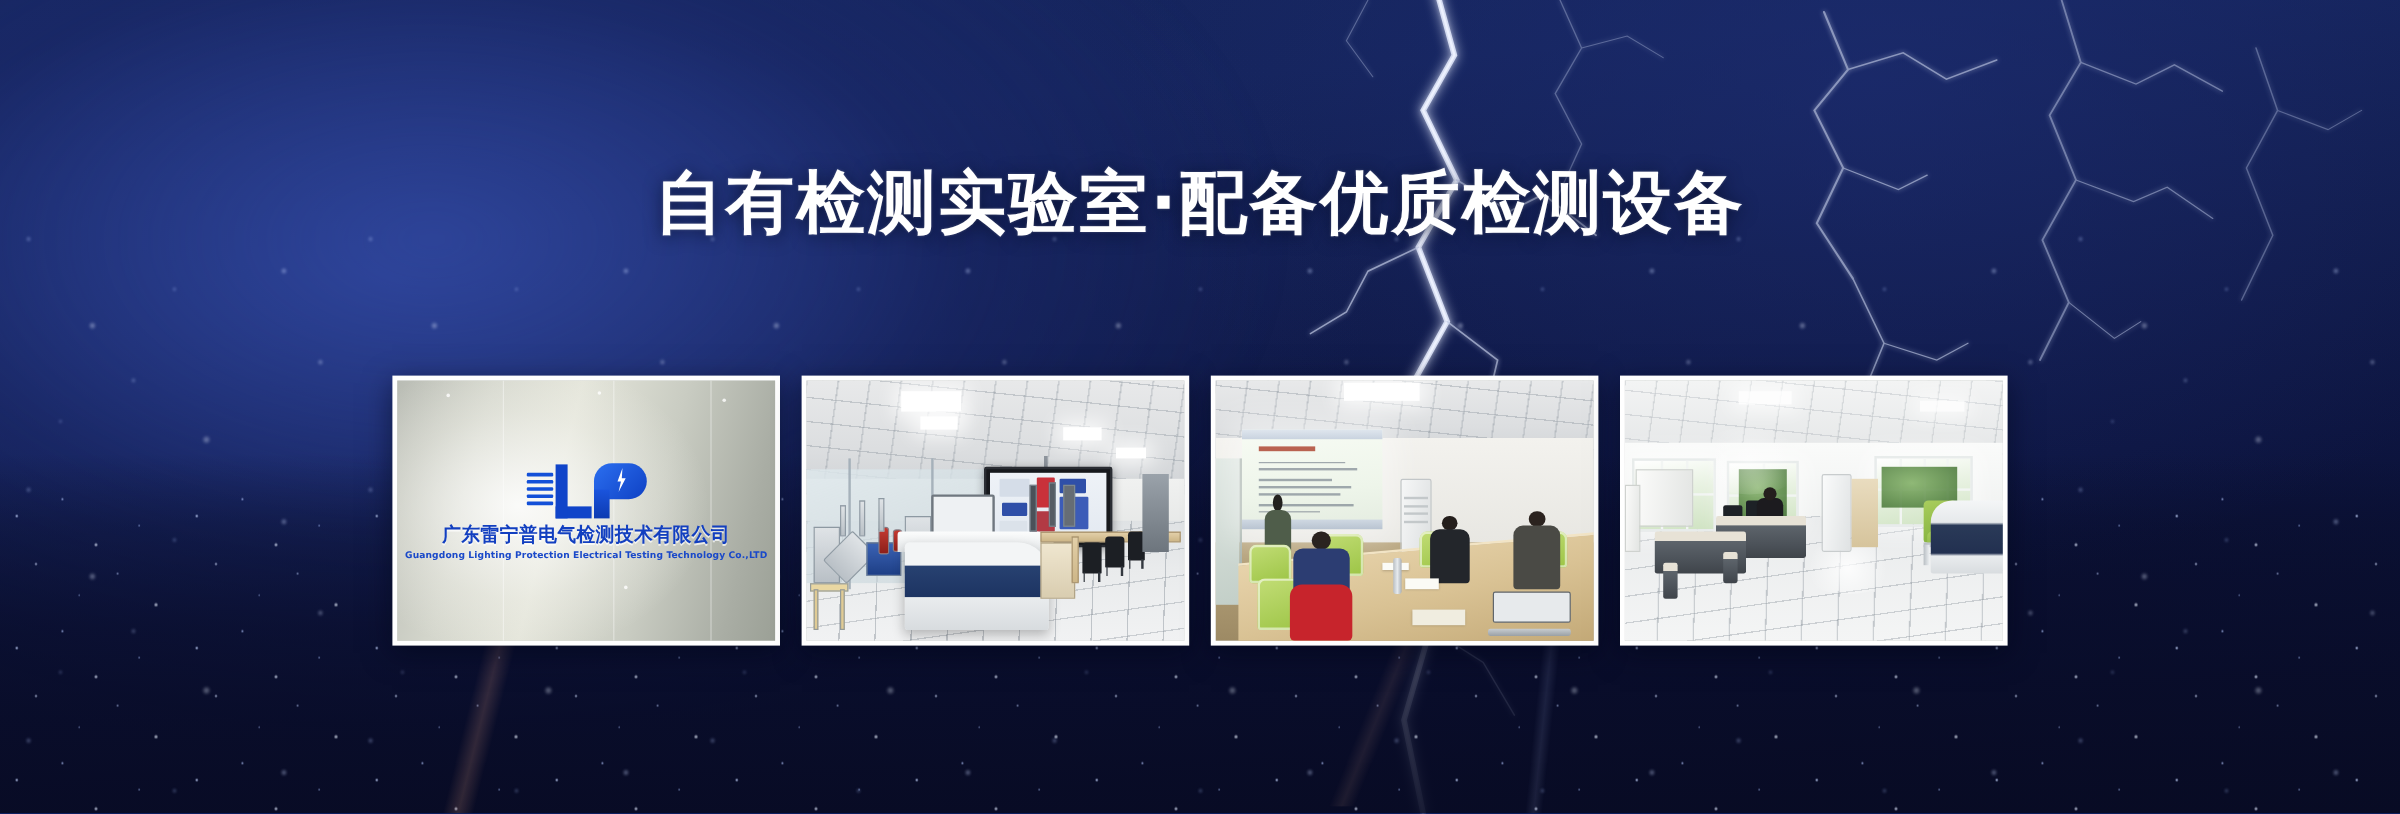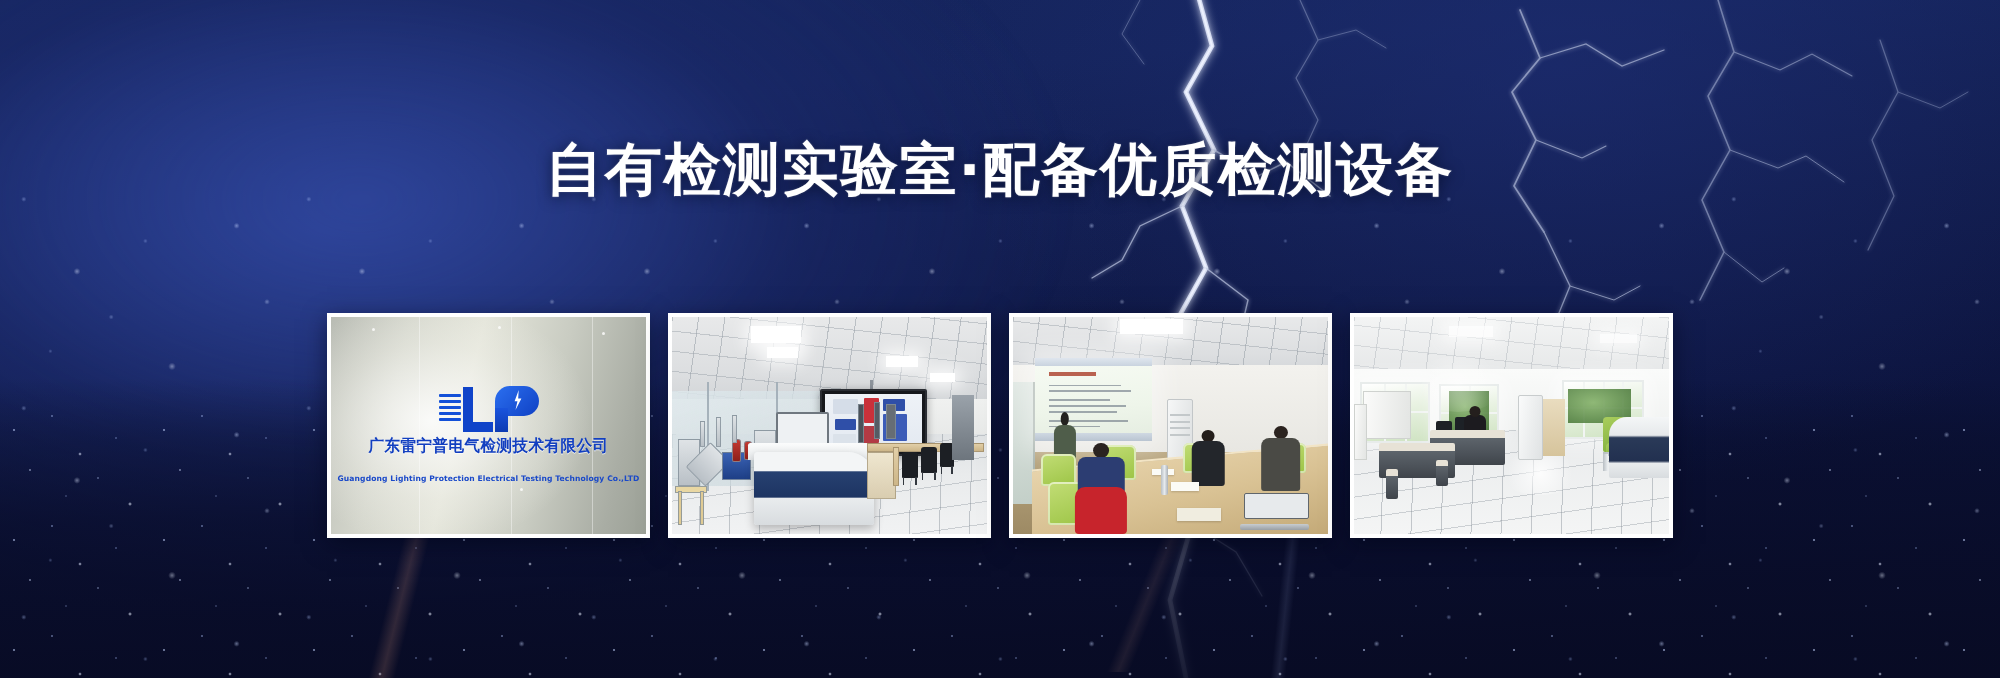--- a/index.html
+++ b/index.html
@@ -190,21 +190,21 @@
   }
   .sign-cn {
     margin-top: 4px;
     font-size: 15.5px; font-weight: bold; letter-spacing: 0.5px;
     color: #123fc0;
     text-shadow: 0 1px 0 rgba(255,255,255,0.7);
     font-family: "DejaVu Sans","Liberation Sans",sans-serif;
     transform: scaleY(1.05);
   }
   .sign-en {
-    margin-top: 17px;
+    margin-top: 1px;
     font-size: 7.6px; font-weight: bold; letter-spacing: 0.1px;
     color: #1a49c9;
     font-family: "DejaVu Sans","Liberation Sans",sans-serif;
     white-space: nowrap;
   }
 
   
   .ceil {
     position:absolute; left:0; right:0; top:0; height:44%;
     background:

